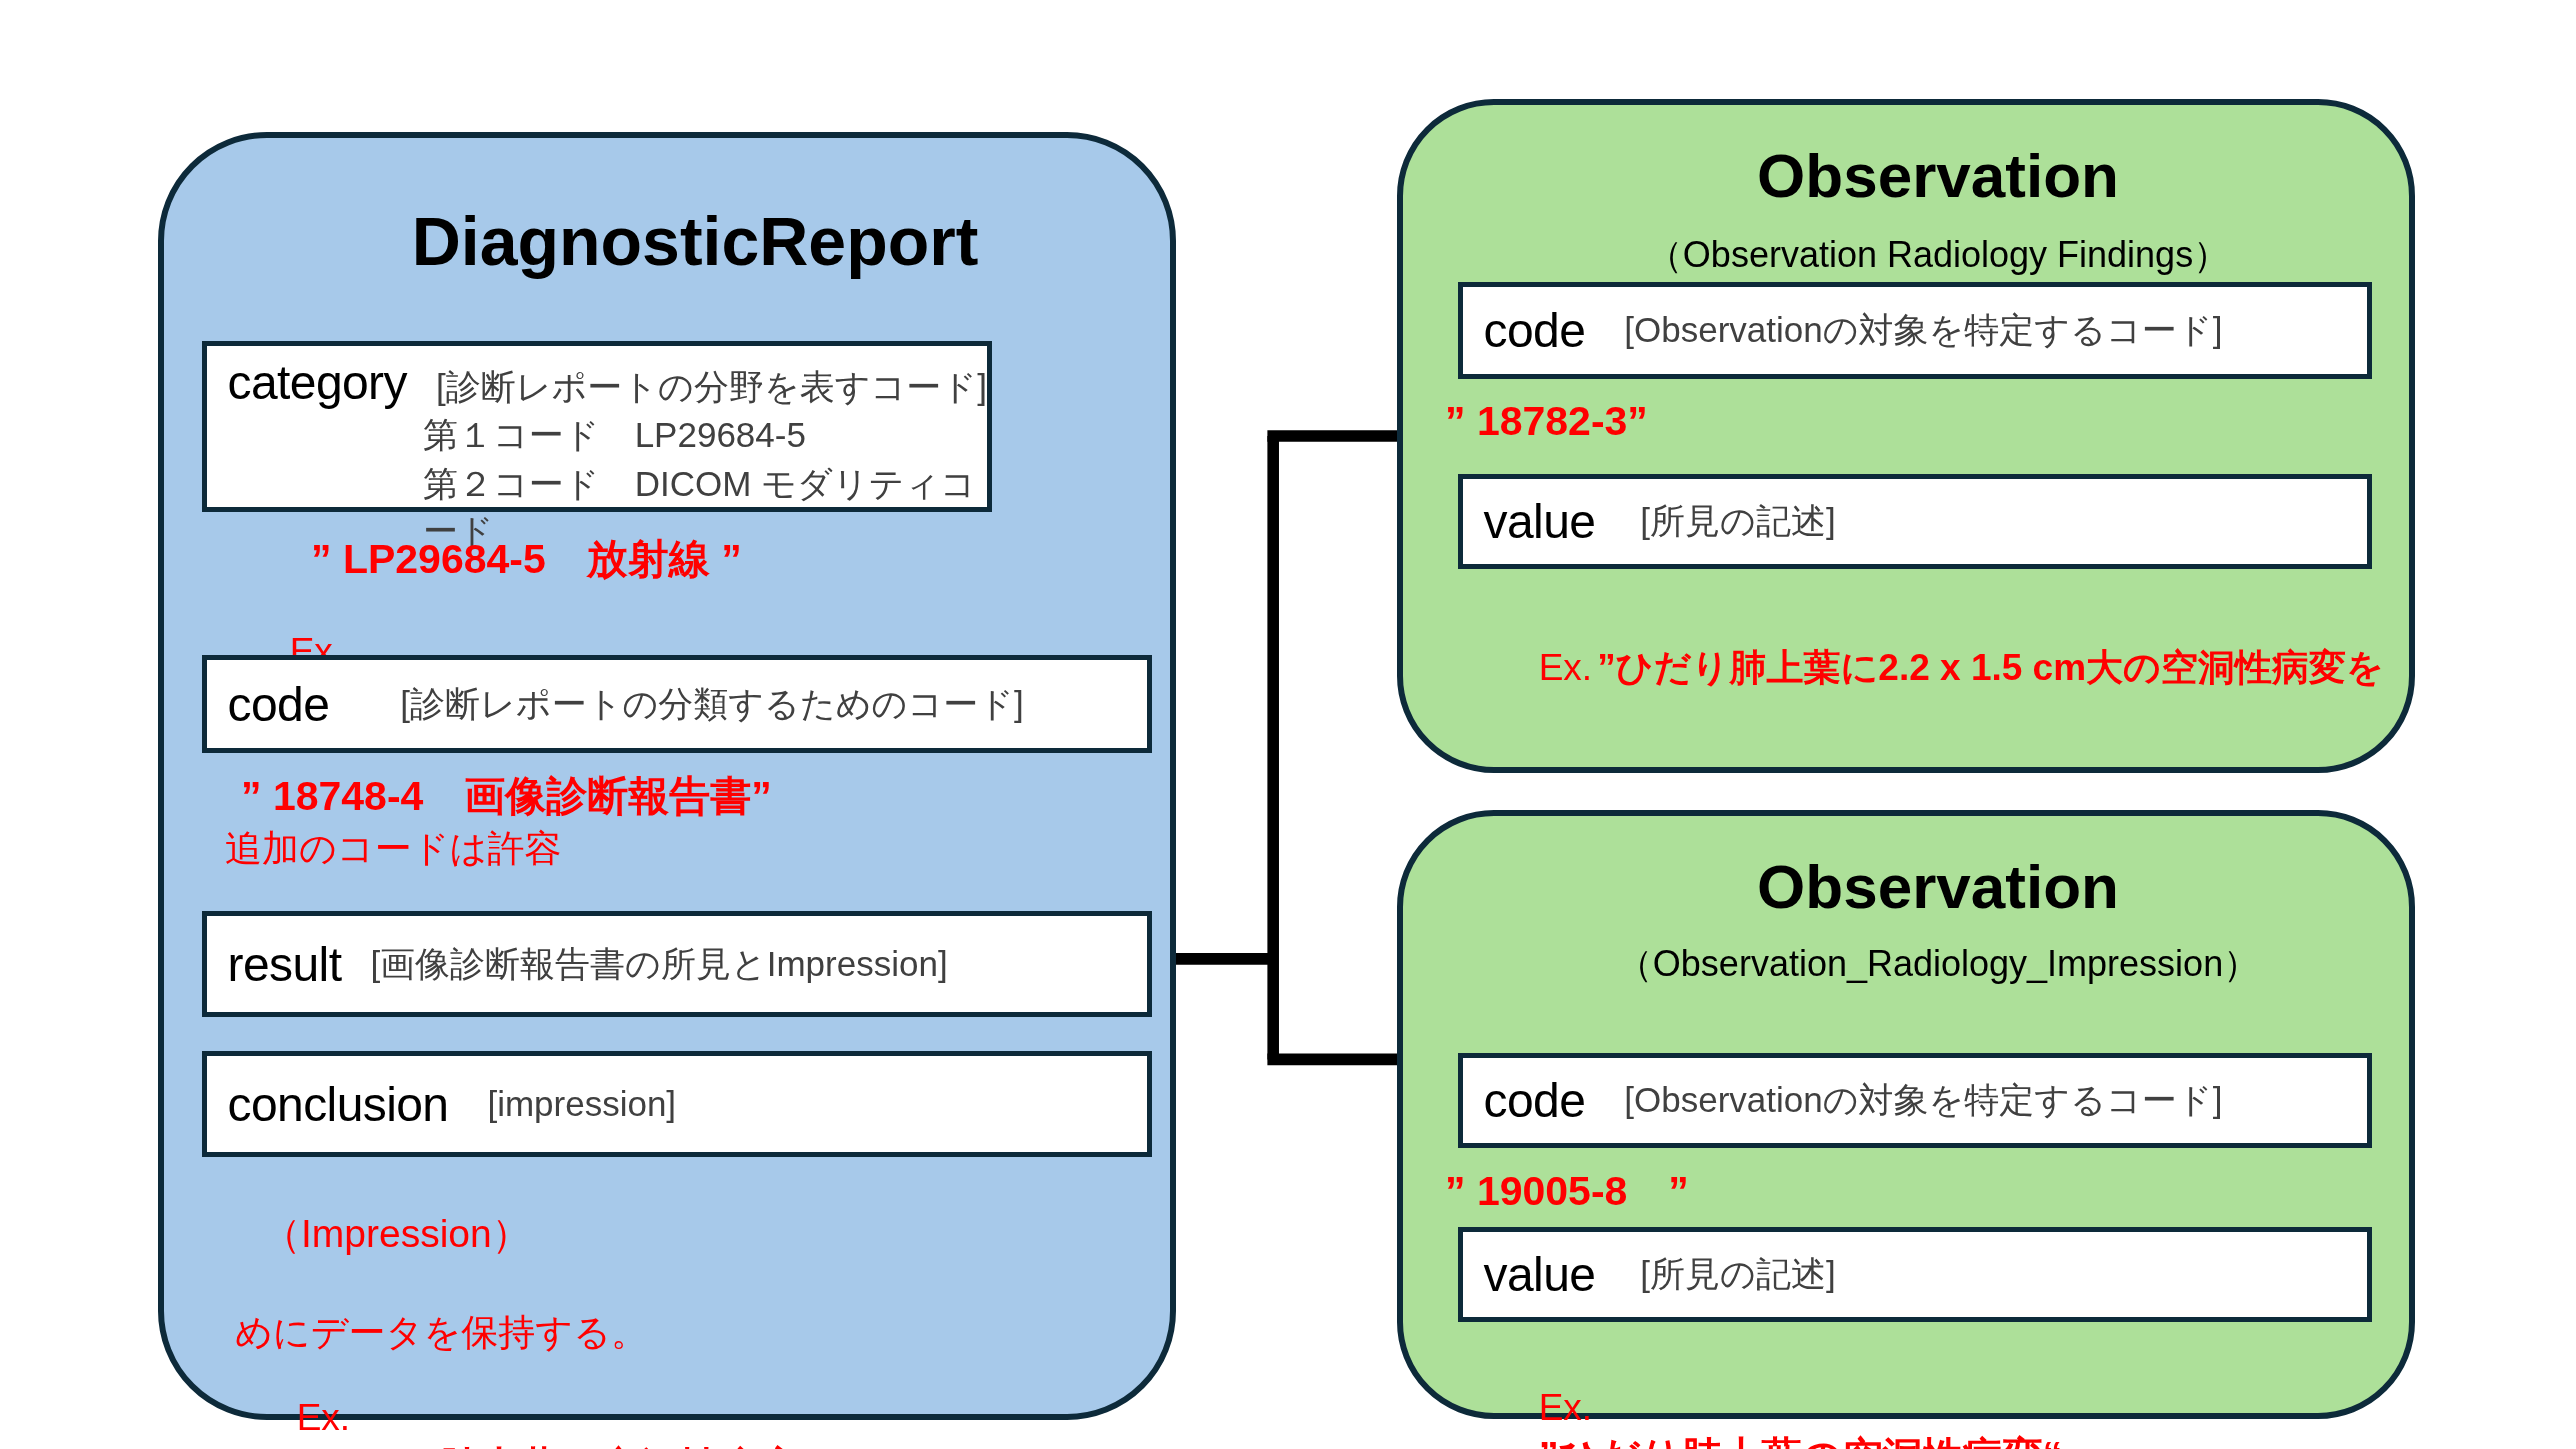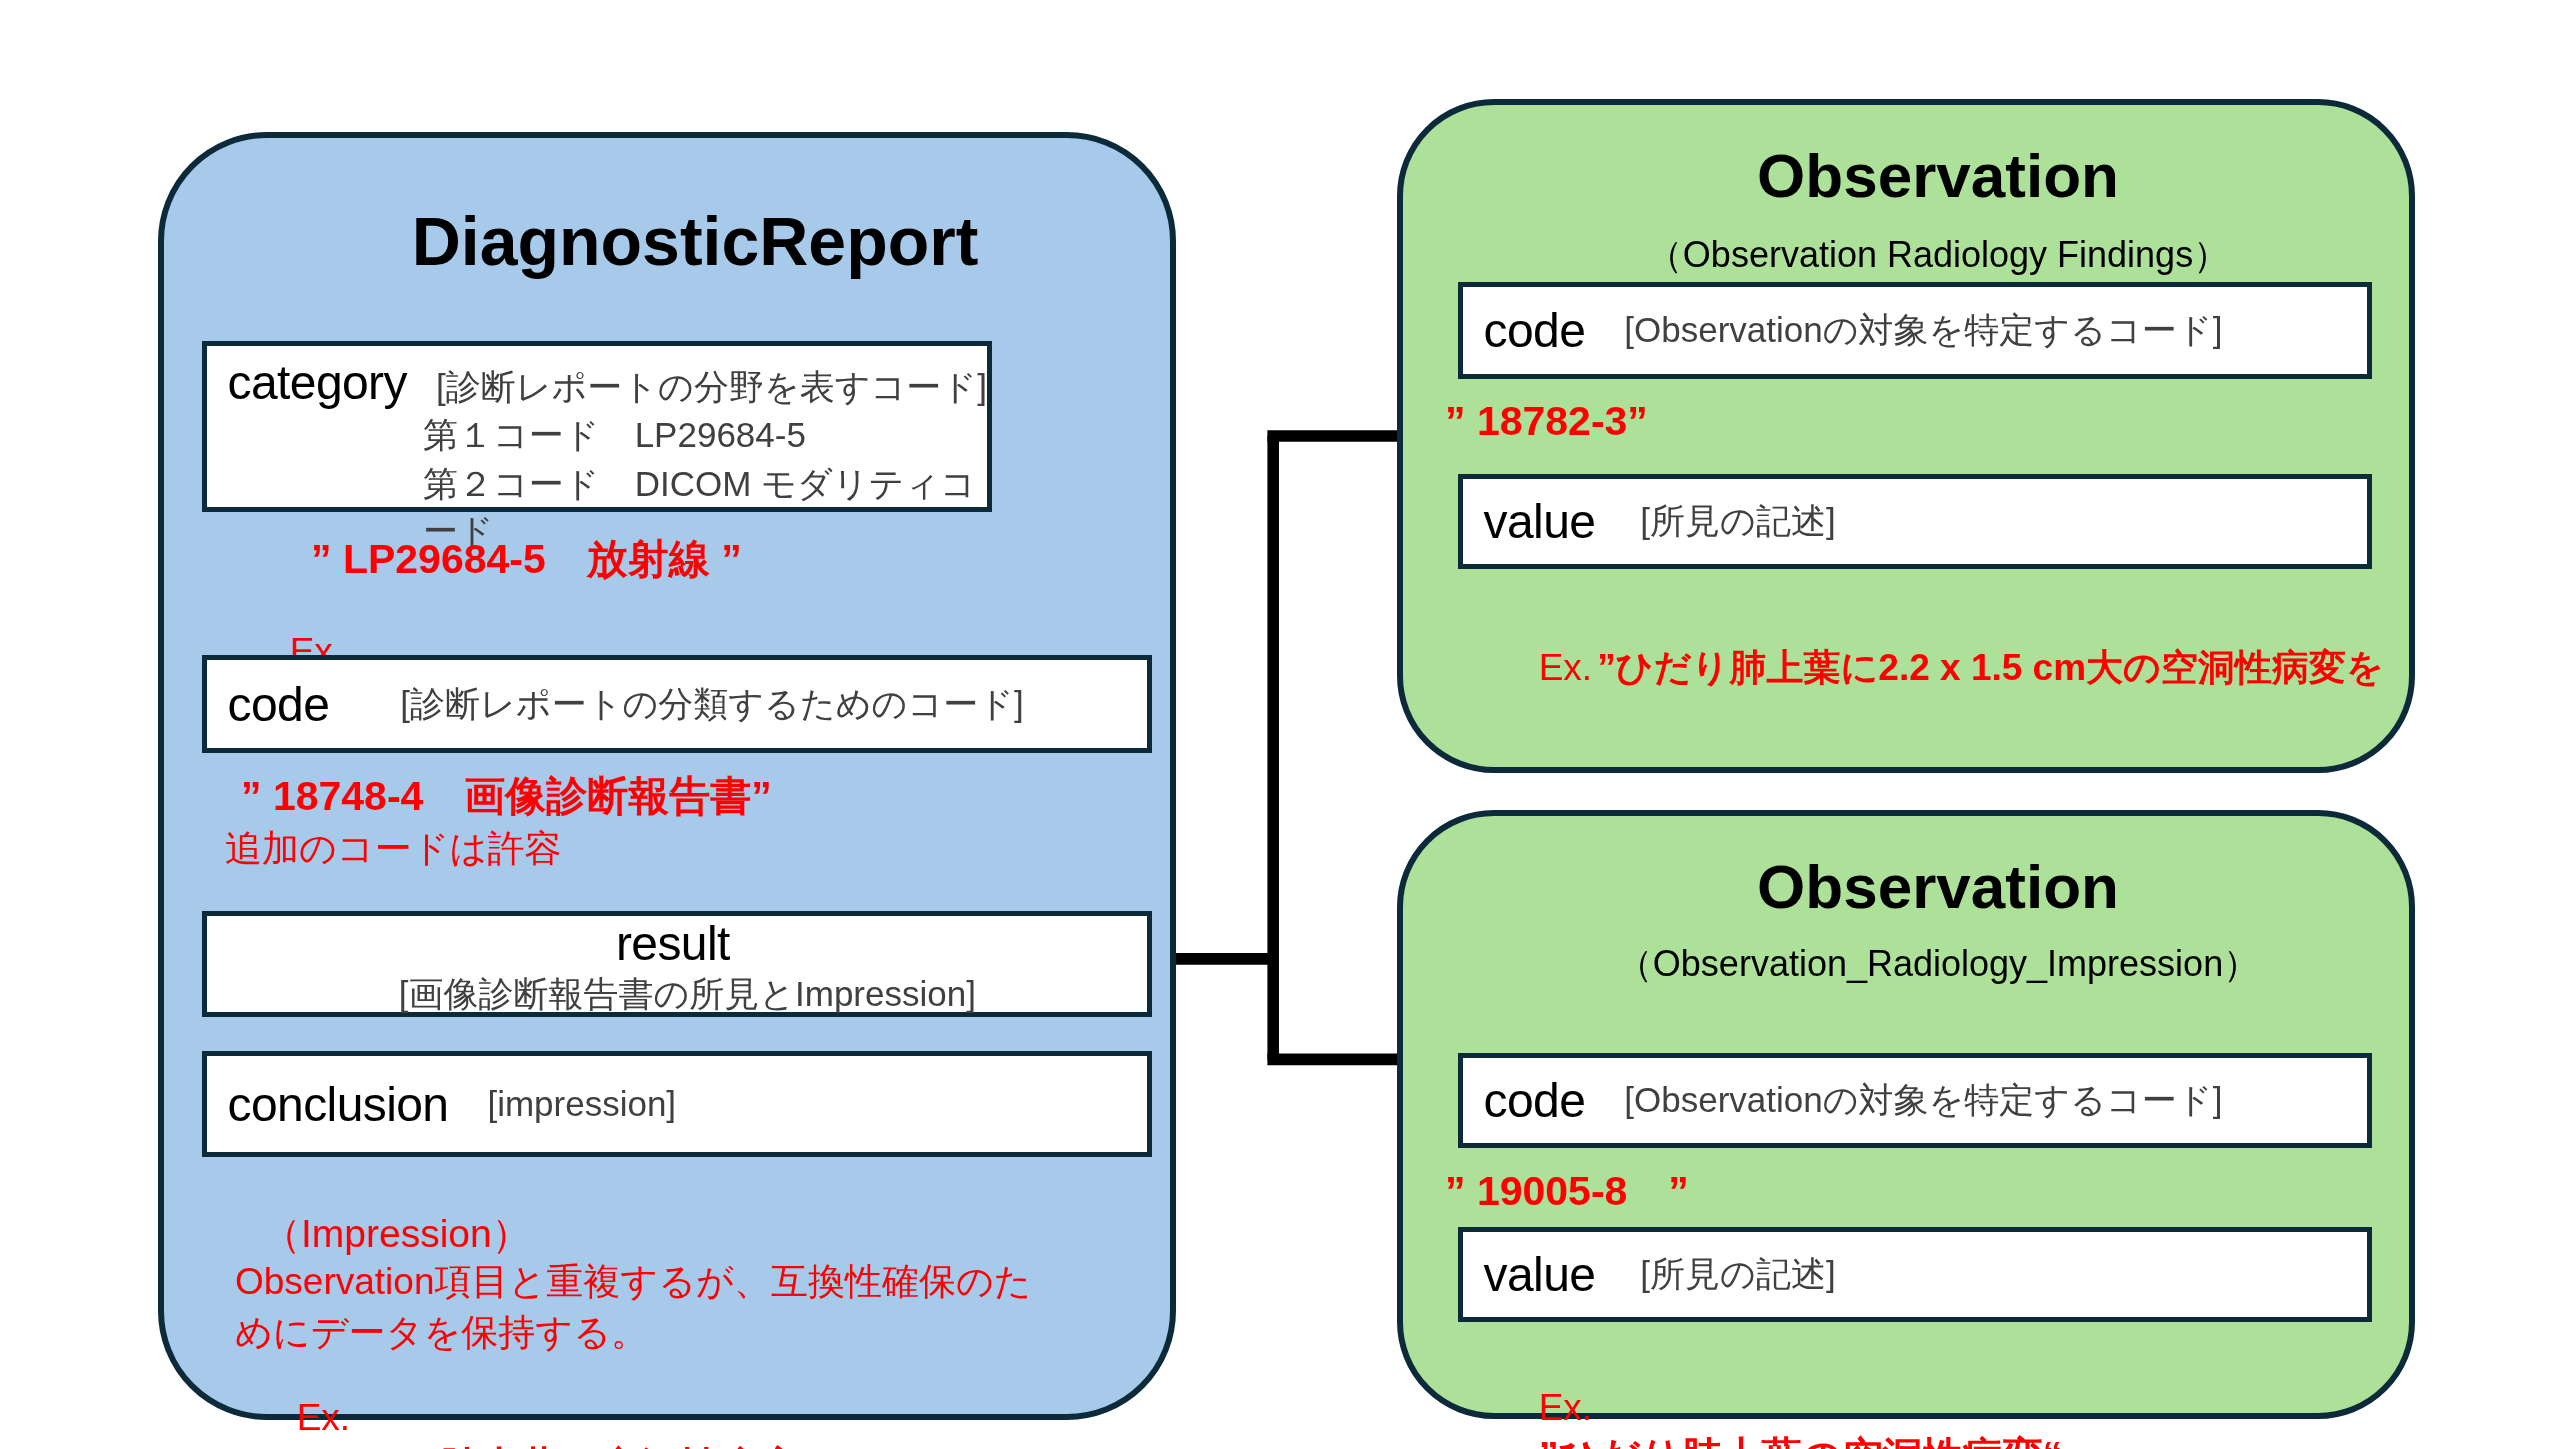--- a/index.html
+++ b/index.html
@@ -64,32 +64,31 @@
     </div>
 
     <div class="wbox" style="left:38px;top:517px;width:950px;height:98px;">
       <span class="fieldname" style="margin-right:71px;">code</span>
       <span class="ann">[診断レポートの分類するためのコード]</span>
     </div>
 
     <div class="val" style="left:77px;top:631px;">” 18748-4　画像診断報告書”</div>
     <div class="note" style="left:61px;top:686px;">追加のコードは許容</div>
 
-    <div class="wbox" style="left:38px;top:773px;width:950px;height:106px;flex-direction:column;">
+    <div class="wbox" style="left:38px;top:773px;width:950px;height:106px;">
       <span class="fieldname" style="margin-right:29px;">result</span>
       <span class="ann">[画像診断報告書の所見とImpression]</span>
     </div>
 
     <div class="wbox" style="left:38px;top:913px;width:950px;height:106px;">
       <span class="fieldname" style="margin-right:39px;">conclusion</span>
       <span class="ann">[impression]</span>
     </div>
 
     <div class="note" style="left:98px;top:1069px;font-size:39px;">（Impression）</div>
-    <div class="note" style="left:71px;top:1119px;">Observation項目と重複するが、互換性確保のた</div>
     <div class="note" style="left:71px;top:1170px;">めにデータを保持する。</div>
     <div class="exline" style="left:71px;top:1217px;">
       <span class="pfx">Ex.</span>
       <span class="b" style="font-size:40px;">”ひだり肺上葉の空洞性病変“</span>
     </div>
   </div>
 
   <div class="rbox green" style="left:1397px;top:99px;width:1018px;height:674px;">
 
     <div class="big-title obs-title" style="top:35px;">Observation</div>

